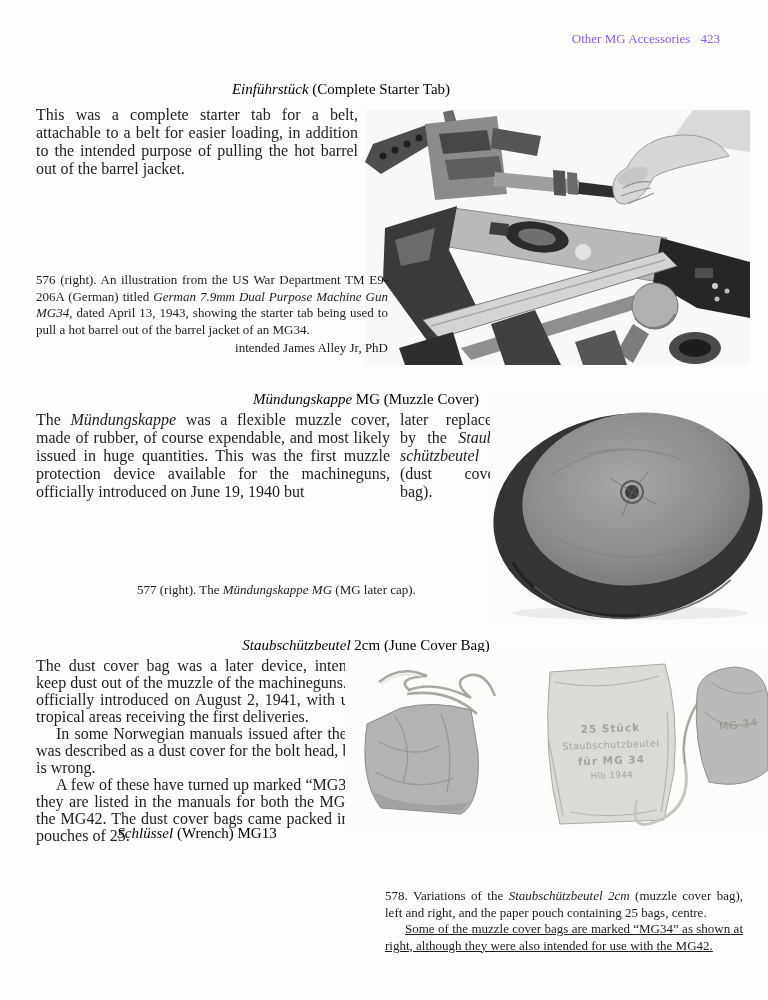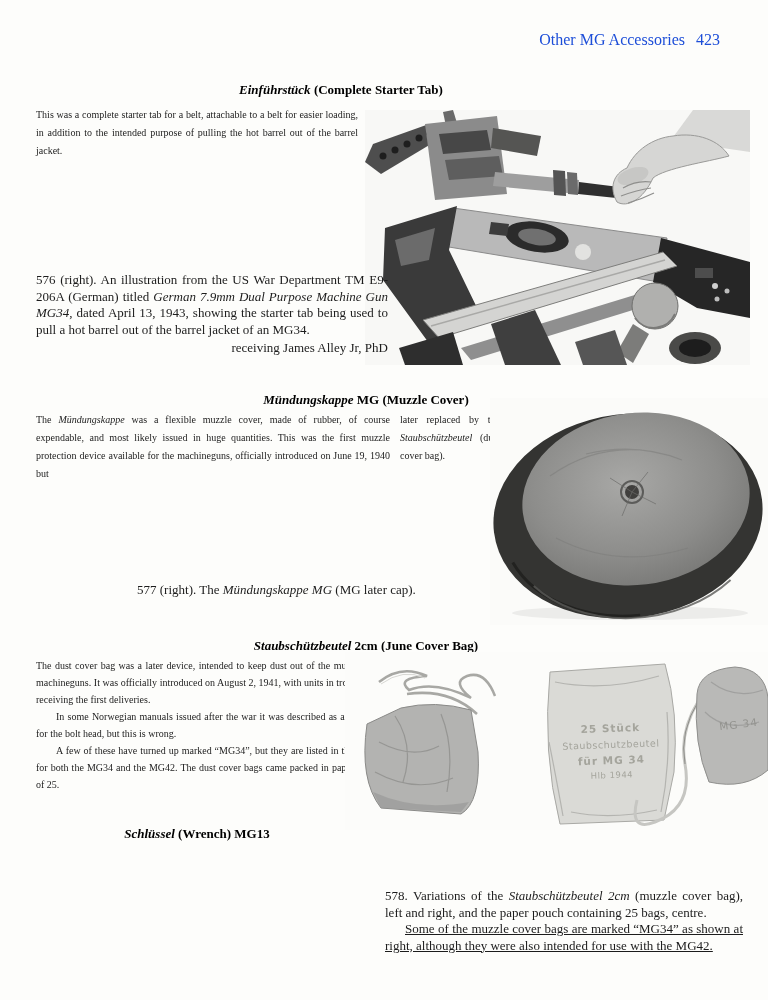--- a/index.html
+++ b/index.html
@@ -2,24 +2,24 @@
 <html><head>
 <meta charset="utf-8">
 <style>
   html,body{margin:0;padding:0;background:#e8e8e6;}
   .page{
     position:relative;width:768px;height:1000px;background:#fdfdfb;
     font-family:"Liberation Serif","DejaVu Serif",serif;color:#1c1c1c;
     overflow:hidden;margin:0 auto;
   }
   .abs{position:absolute;}
-  .hdr{font-size:16px;color:#1d4ed8;}
-  .h{font-weight:bold;font-size:13px;text-align:center;color:#000;line-height:19px;}
+  .hdr{font-size:13px;color:#8b5cf6;}
+  .h{font-weight:normal;font-size:15px;text-align:center;color:#000;line-height:19px;}
   .it{font-style:italic;}
-  .body-txt{font-size:10px;line-height:18px;text-align:justify;}
+  .body-txt{font-size:16px;line-height:18px;text-align:justify;}
   .body-txt p{margin:0;}
   .lh17{line-height:17px;}
   .ind{text-indent:20px;}
   .cap{font-size:13px;line-height:16.5px;text-align:justify;}
   .cap p{margin:0;}
   .credit{position:absolute;right:0;bottom:0;font-size:13px;}
   .photo{position:absolute;}
   .photo svg{display:block;width:100%;height:100%;}
   .oneline{white-space:nowrap;text-align:left;}
 </style>
@@ -93,21 +93,21 @@
       <polygon points="126,214 170,200 196,255 140,255" fill="#3f3f3f"></polygon>
       <polygon points="34,238 88,222 98,255 40,255" fill="#2e2e2e"></polygon>
       <polygon points="210,232 250,220 262,255 218,255" fill="#565656"></polygon>
       <ellipse cx="330" cy="238" rx="26" ry="16" fill="#4a4a48"></ellipse>
       <ellipse cx="330" cy="238" rx="16" ry="9" fill="#1d1d1d"></ellipse>
     </svg>
   </div>
 
   <div class="abs cap" style="top:272px;left:36px;width:352px;height:84px;">
     <span>576 (right). An illustration from the US War Department TM E9-206A (German) titled </span><span class="it">German 7.9mm Dual Purpose Machine Gun MG34</span><span>, dated April 13, 1943, showing the starter tab being used to pull a hot barrel out of the barrel jacket of an MG34.</span>
-    <span class="credit">receiving James Alley Jr, PhD</span>
+    <span class="credit">intended James Alley Jr, PhD</span>
   </div>
 
   <div class="abs h" style="top:390px;left:36px;width:660px;">
     <span class="it">Mündungskappe</span><span> MG (Muzzle Cover)</span>
   </div>
 
   <div class="abs body-txt" style="top:411px;left:36px;width:354px;">
     <span>The </span><span class="it">Mündungskappe</span><span> was a flexible muzzle cover, made of rubber, of course expendable, and most likely issued in huge quantities. This was the first muzzle protection device available for the machineguns, officially introduced on June 19, 1940 but</span>
   </div>
 

